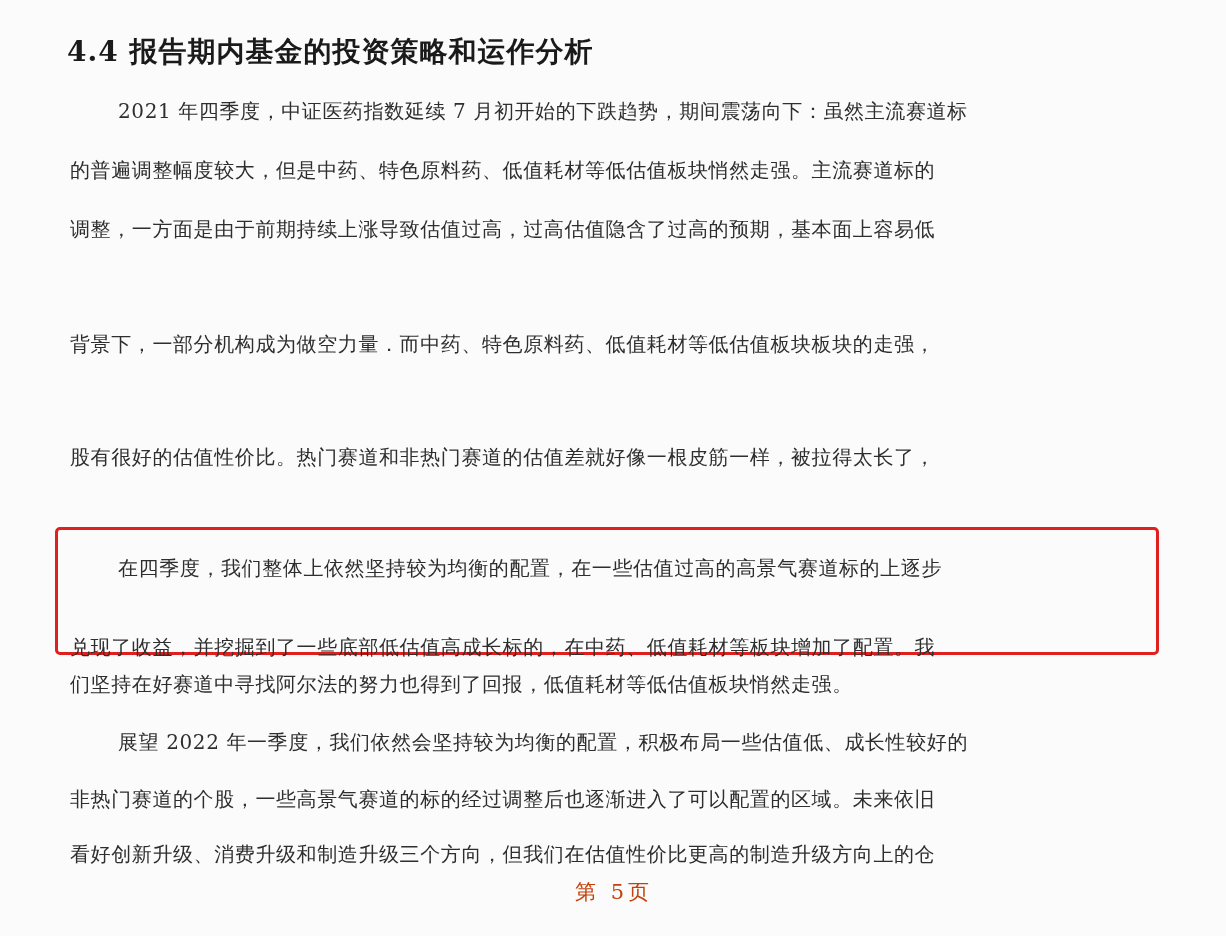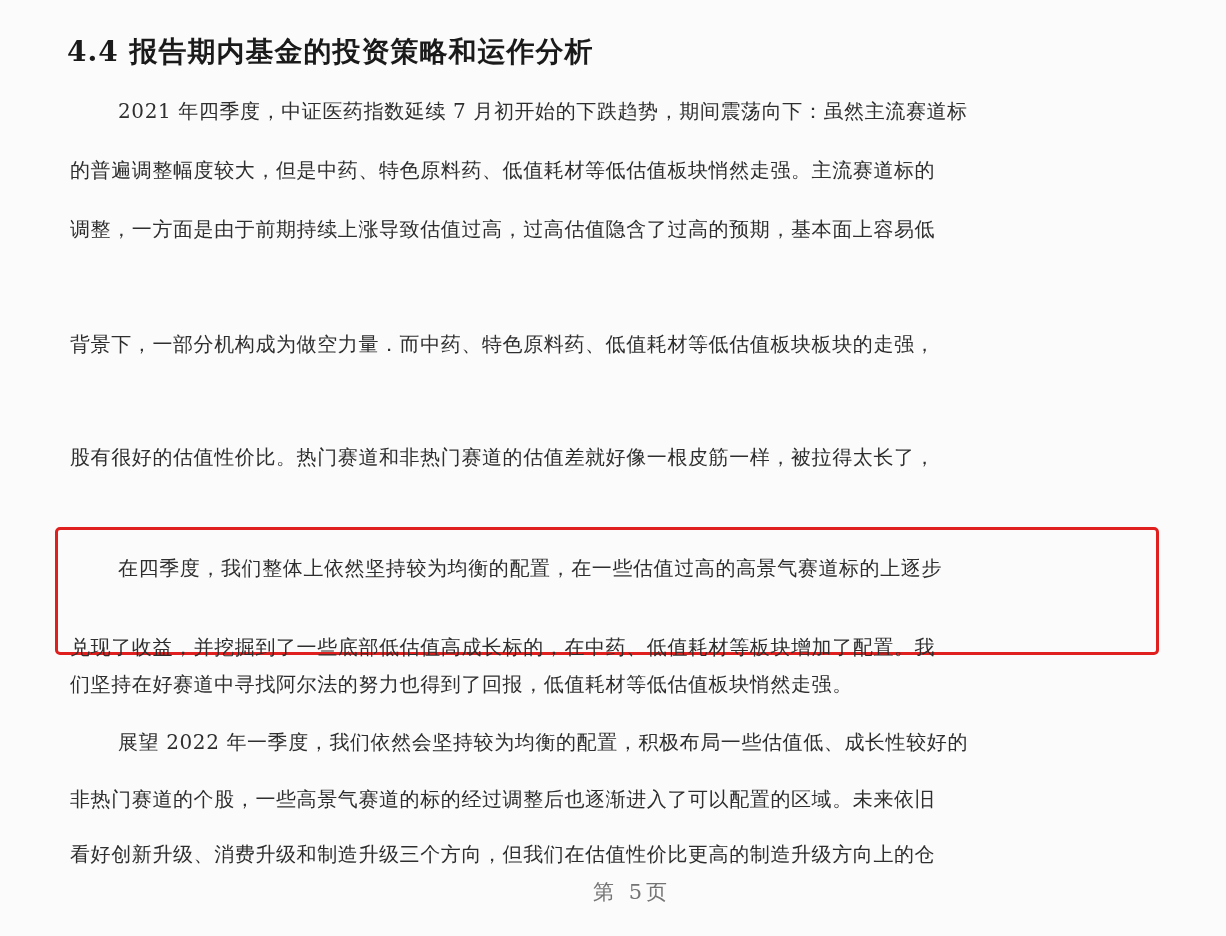--- a/index.html
+++ b/index.html
@@ -53,24 +53,23 @@
       height: 128px;
       border: 3px solid #e0201e;
       border-radius: 5px;
       box-sizing: border-box;
     }
     .page-number {
       position: absolute;
       left: 575px;
       top: 878px;
       font-size: 21px;
-      color: #737373;
+      color: #c2410c;
       letter-spacing: 4px;
       white-space: nowrap;
-      margin-left: 18px;
     }
   </style>
 </head>
 <body>
 
 <div class="page">
 
   <div class="heading">4.4 报告期内基金的投资策略和运作分析</div>
 
   <div class="line indent" style="top:95px;">2021 年四季度，中证医药指数延续 7 月初开始的下跌趋势，期间震荡向下：虽然主流赛道标</div>

